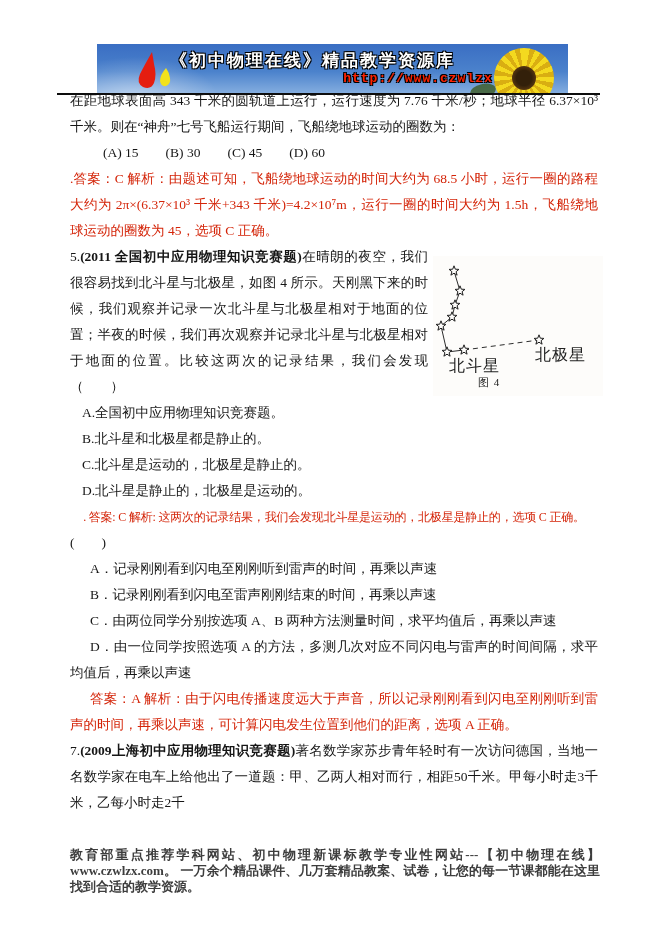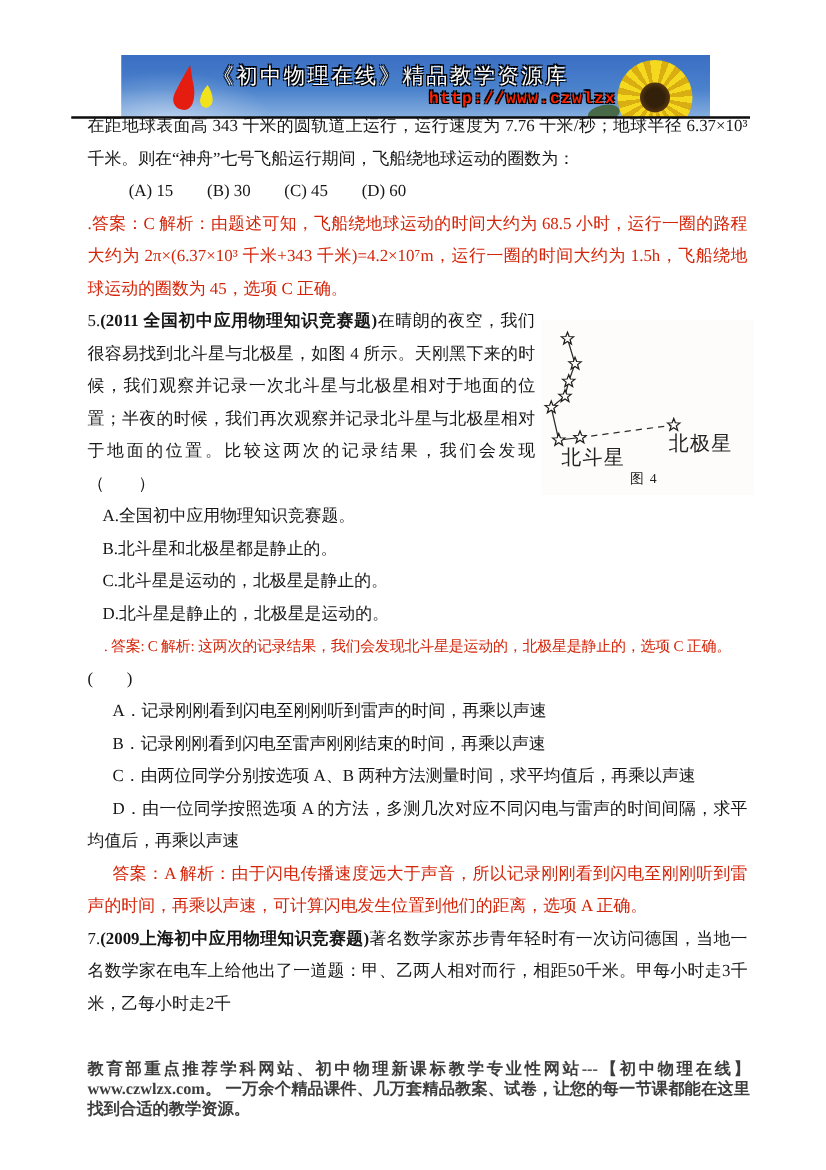--- a/index.html
+++ b/index.html
@@ -14,21 +14,21 @@
   
   .banner{
     position:absolute;left:97px;top:44px;width:471px;height:50px;
     background:
       radial-gradient(120px 60px at 8% 110%, rgba(255,255,255,.45), rgba(255,255,255,0) 70%),
       linear-gradient(to bottom,#3a6ec3 0%,#4b82cc 55%,#86afe0 100%);
     overflow:hidden;
   }
   .banner-title{
     position:absolute;left:0;right:40px;top:5px;text-align:center;
-    font-size:17px;font-weight:normal;color:#ffffff;letter-spacing:2px;
+    font-size:17px;font-weight:bold;color:#ffffff;letter-spacing:2px;
     text-shadow:-1px -1px 0 #000,1px -1px 0 #000,-1px 1px 0 #000,1px 1px 0 #000;
     white-space:nowrap;
   }
   .banner-url{
     position:absolute;left:60px;right:40px;top:27px;text-align:right;
     font-family:"Liberation Mono","DejaVu Sans Mono",monospace;
     font-size:13px;font-weight:bold;color:#ff2200;letter-spacing:1px;
     text-shadow:-1px -1px 0 #000,1px -1px 0 #000,-1px 1px 0 #000,1px 1px 0 #000;
     white-space:nowrap;
   }
@@ -66,21 +66,21 @@
 
   
   .figure4{
     position:absolute;left:433px;top:256px;width:170px;height:140px;
     background:#fdfcfa;
   }
   .figure4 svg{position:absolute;left:0;top:0;}
   .fig-label{position:absolute;font-size:16px;color:#222;letter-spacing:1px;}
   .fig-label-beidou{left:16px;top:100px;}
   .fig-label-beiji{left:102px;top:89px;}
-  .fig-caption{left:45px;top:119px;font-size:11px;margin-left:26px;}
+  .fig-caption{left:45px;top:119px;font-size:11px;}
 
   
   .footer{
     position:absolute;left:70px;top:847px;width:530px;
     font-size:13px;line-height:16px;font-weight:bold;color:#3d3d3d;
     text-align:justify;
   }
 </style>
 </head>
 <body>

